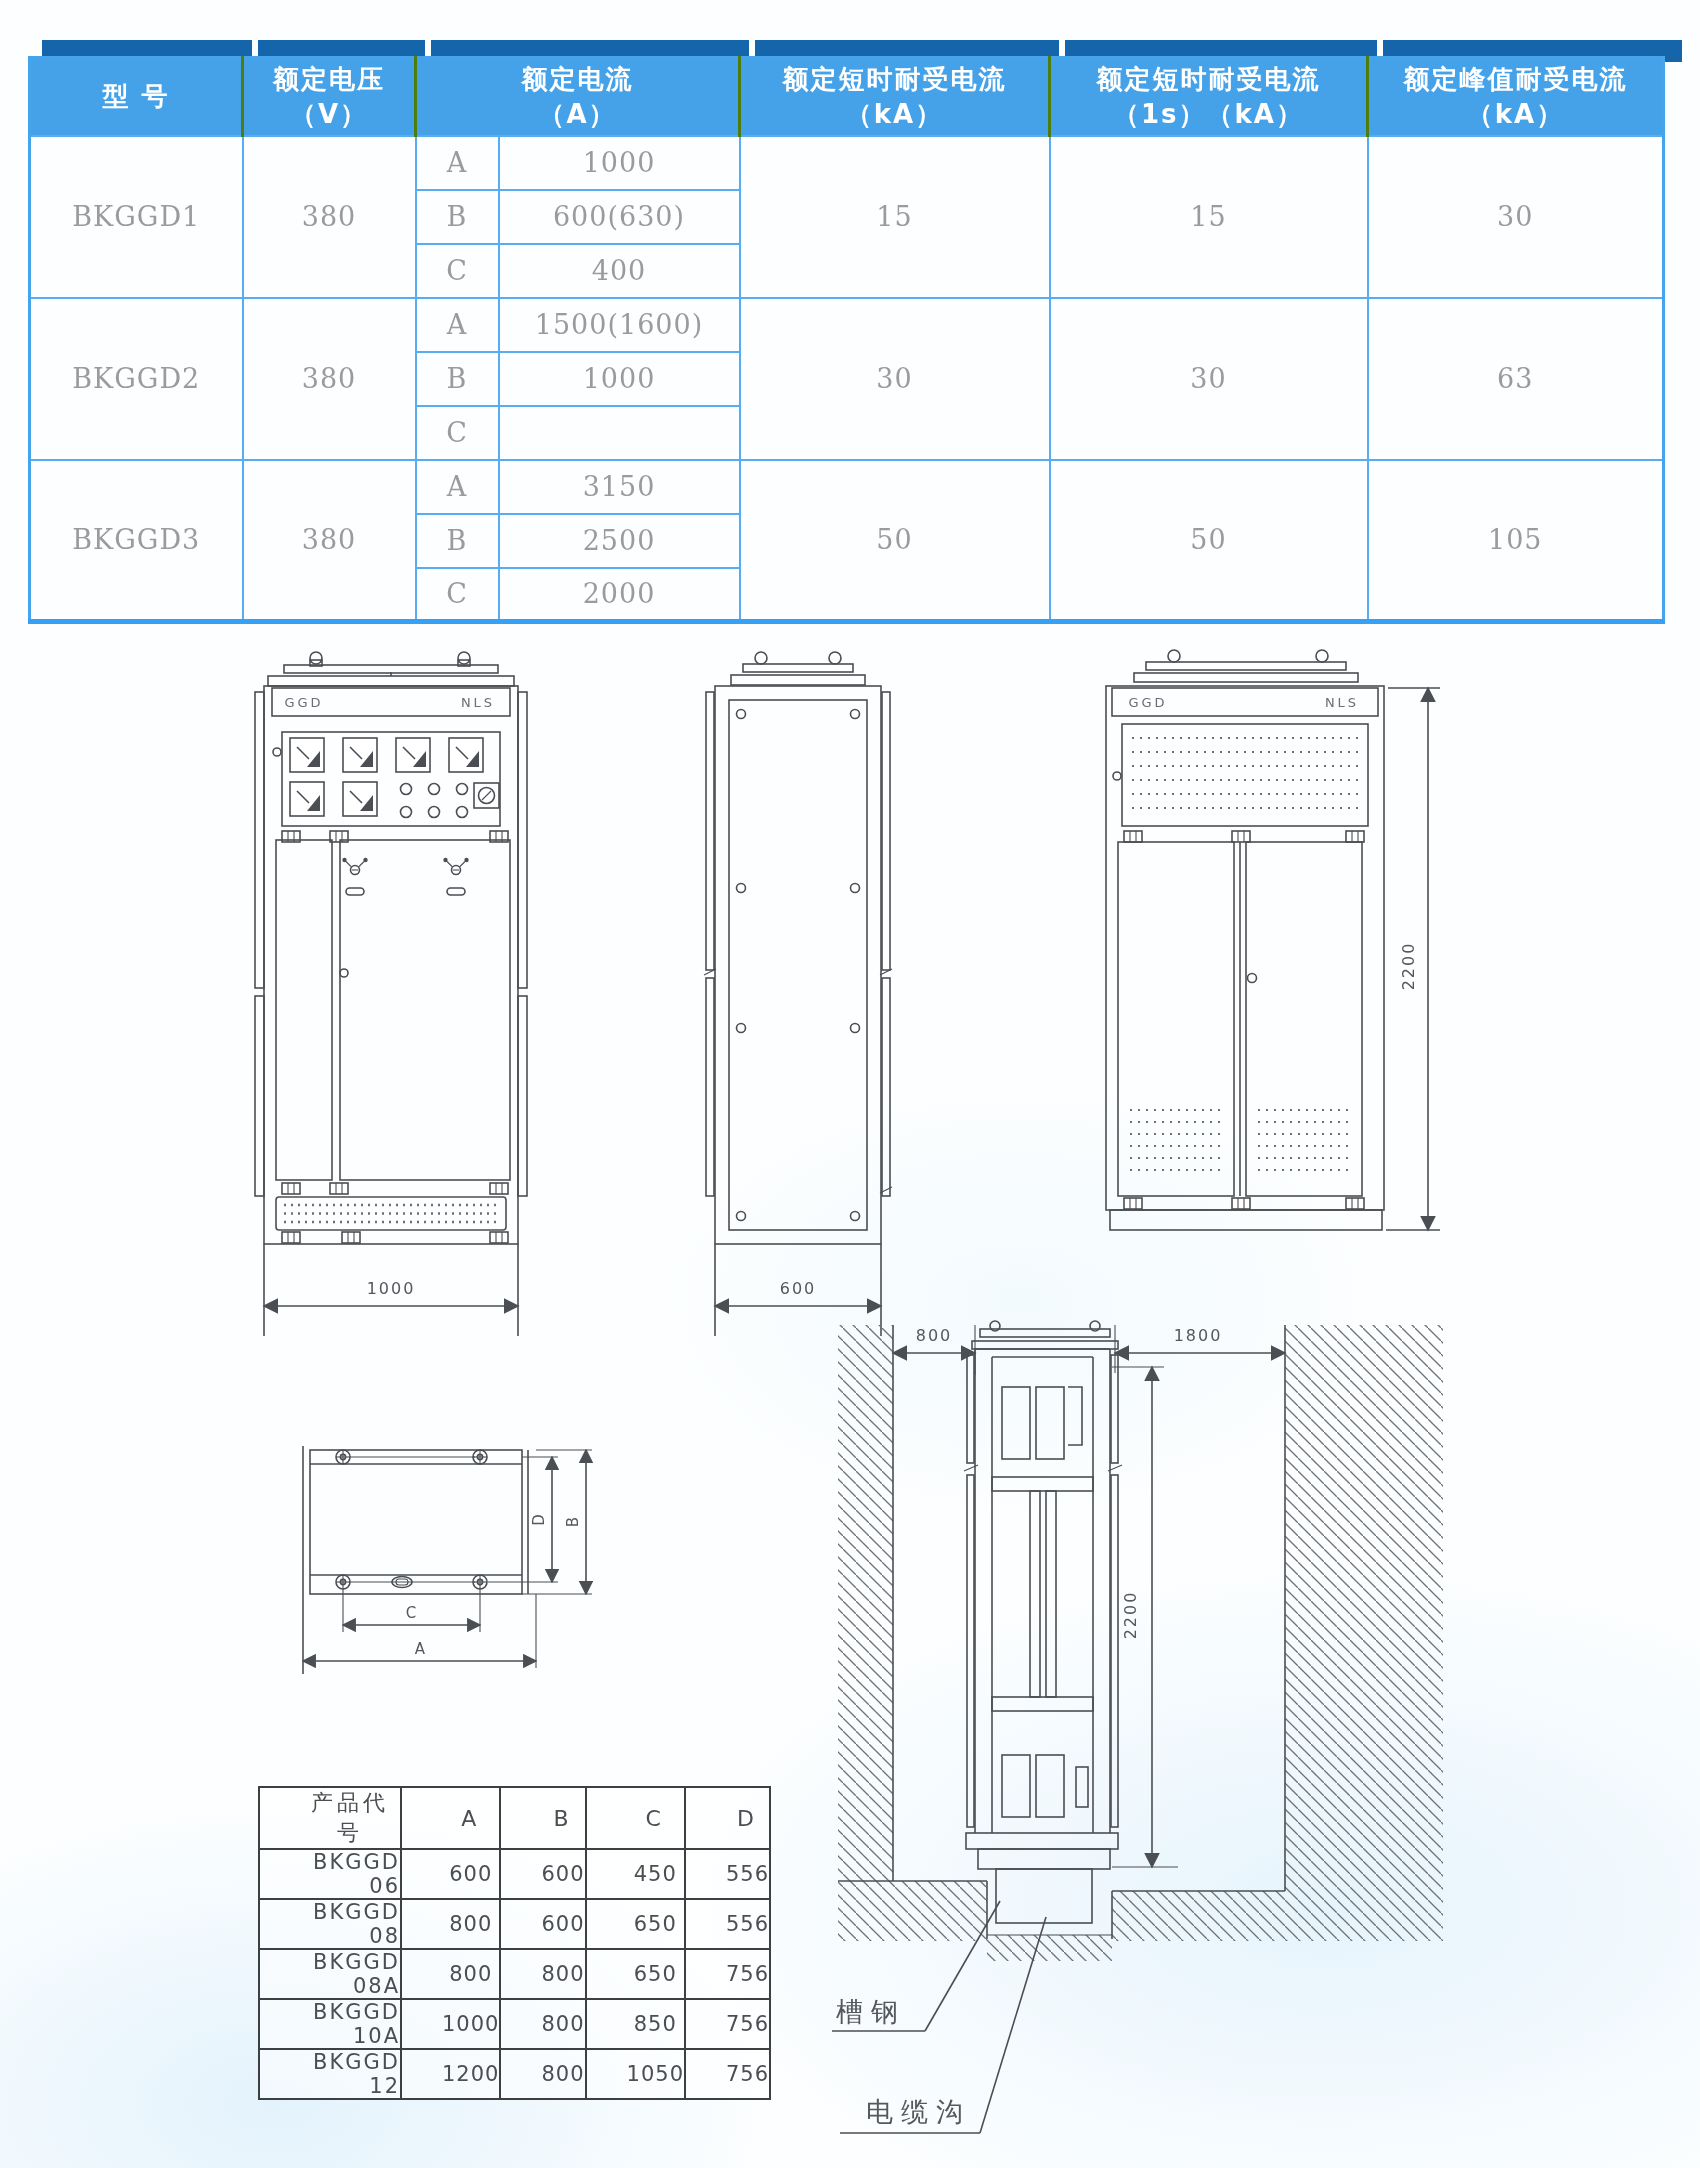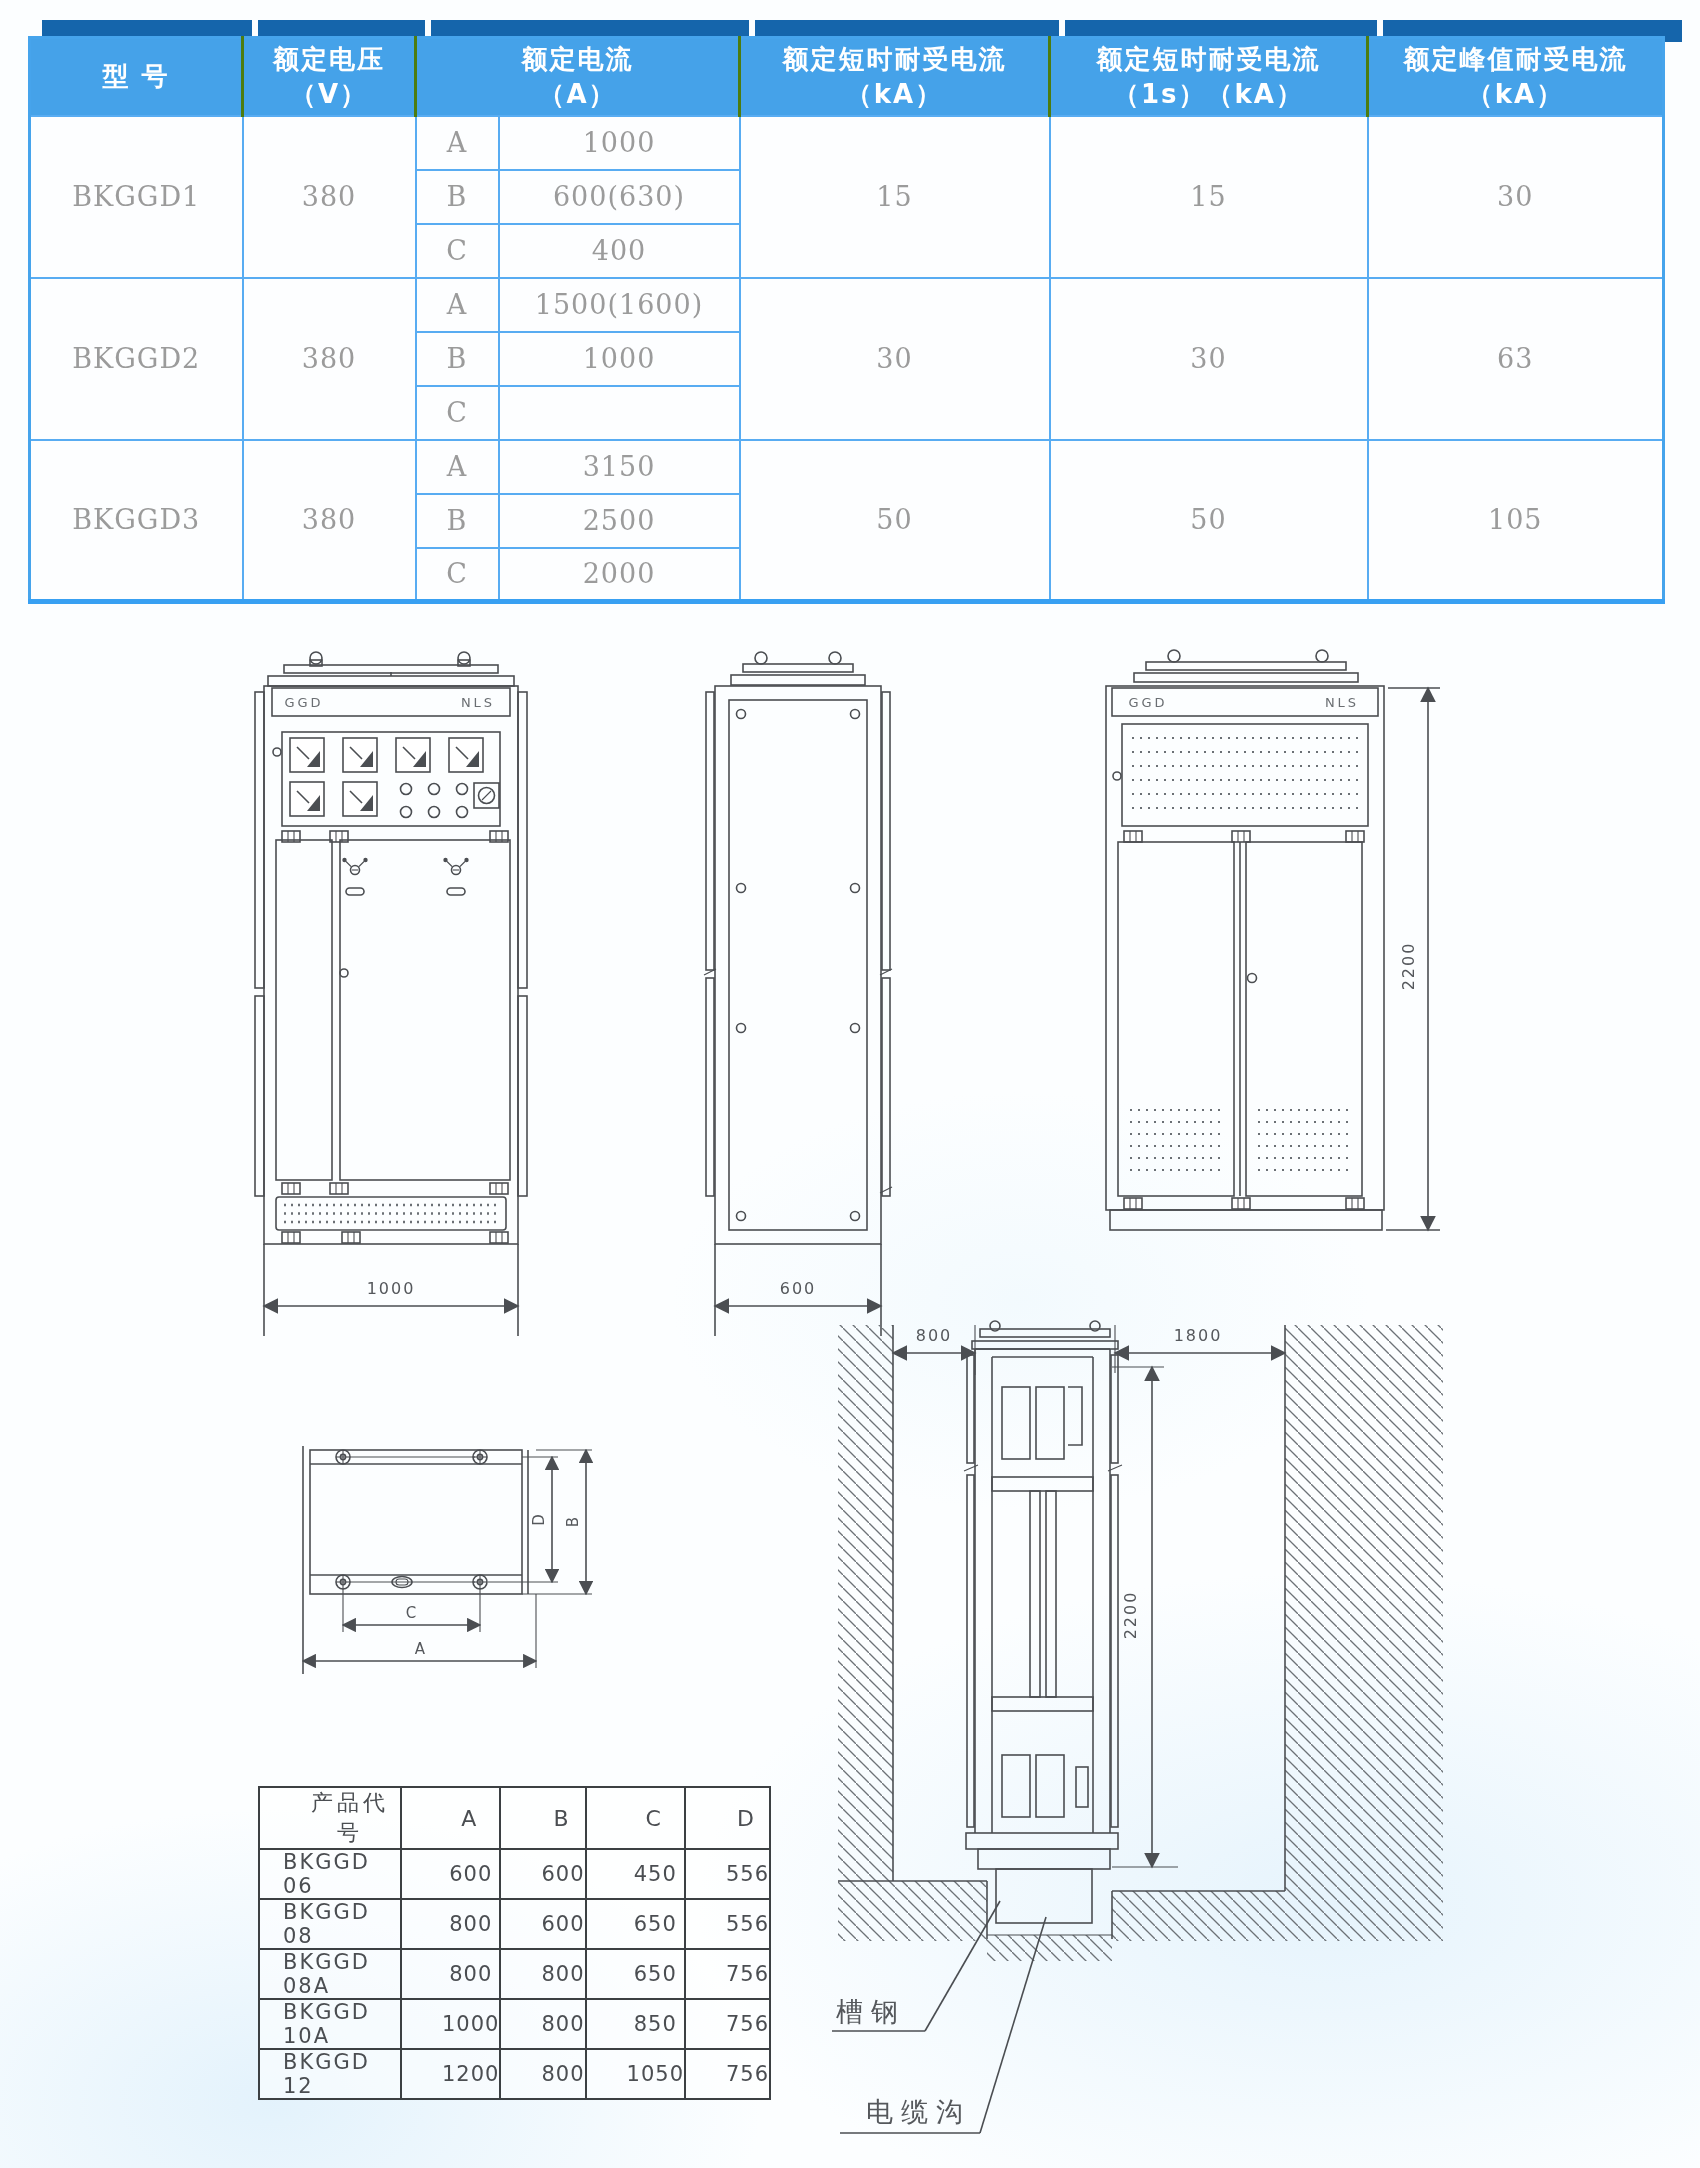--- a/index.html
+++ b/index.html
@@ -7,21 +7,21 @@
   .page{
     position:relative; width:1700px; height:2168px; overflow:hidden;
     font-family:"DejaVu Sans", sans-serif;
     background:
       radial-gradient(900px 480px at 78% 88%, rgba(197,228,248,.40), rgba(197,228,248,0) 70%),
       radial-gradient(700px 420px at 16% 97%, rgba(197,228,248,.45), rgba(197,228,248,0) 70%),
       radial-gradient(500px 300px at 60% 60%, rgba(215,238,250,.25), rgba(215,238,250,0) 70%),
       #fcfeff;
   }
   
-  .spec-wrap{ position:absolute; left:28px; top:36px; width:1634px; }
+  .spec-wrap{ position:absolute; left:28px; top:56px; width:1634px; }
   .dark-band{ position:absolute; top:-16px; left:14px; width:1640px; height:22px; background:#1565ab; z-index:0; }
   .notch{ position:absolute; top:-16px; width:6px; height:22px; background:#fcfeff; z-index:1; }
   table.spec{
     position:relative; z-index:2; width:1634px; border-collapse:collapse; table-layout:fixed;
     background:#fdfeff; border:3px solid #46a4ec; border-bottom:5px solid #38a0f2;
   }
   .spec th{
     background:#45a2e9; color:#ffffff; font-weight:bold; font-size:26px; line-height:1.35;
     height:78px; text-align:center; vertical-align:middle; border-left:3px solid #4d7c0f;
     letter-spacing:2px;
@@ -34,21 +34,21 @@
     color:#9b9b9b; font-family:"DejaVu Serif", serif; font-size:27px; letter-spacing:1px; height:54px;
   }
   
   table.dim{ position:absolute; left:258px; top:1786px; border-collapse:collapse; z-index:3; }
   .dim th,.dim td{
     border:2.5px solid #3c4043; color:#4b4e52; text-align:center; vertical-align:middle;
     font-size:21px; letter-spacing:1px; background:rgba(255,255,255,.55);padding-left:40px;
   }
   .dim th{ height:48px; font-size:22px; font-weight:normal; letter-spacing:4px; }
   .dim td{ height:41px; }
-  .dim td.name{ text-align:left; padding-left:23px; letter-spacing:2px; }
+  .dim td.name{ text-align:right; padding-left:23px; letter-spacing:2px; }
   
   svg{ position:absolute; overflow:visible; }
   .ln{ stroke:#4b4e52; stroke-width:1.6; fill:none; }
   .thin{ stroke-width:1.1; }
   .wht{ fill:#ffffff; }
   .dots{ stroke:#6b7075; stroke-width:2.4; stroke-dasharray:2 5; fill:none; }
   .dots2{ stroke:#6b7075; stroke-width:2.2; stroke-dasharray:2 6; fill:none; }
   text.dim-t{ font-family:"DejaVu Sans",sans-serif; font-size:16px; fill:#55585c; letter-spacing:2px; }
   text.tag{ font-family:"DejaVu Sans",sans-serif; font-size:13px; fill:#6a6e72; letter-spacing:3px; }
   text.cn{ font-family:"DejaVu Sans",sans-serif; font-size:27px; fill:#55585c; letter-spacing:8px; }

